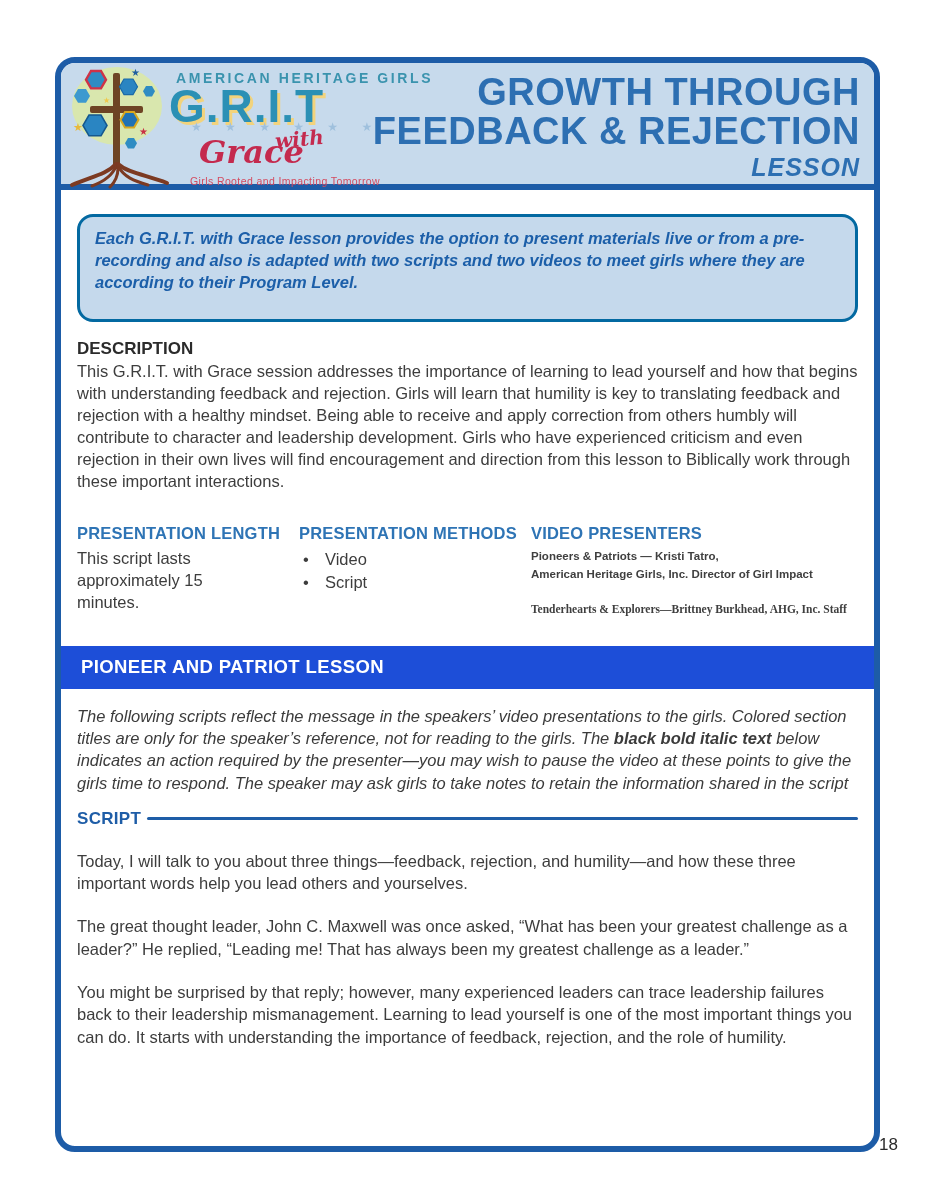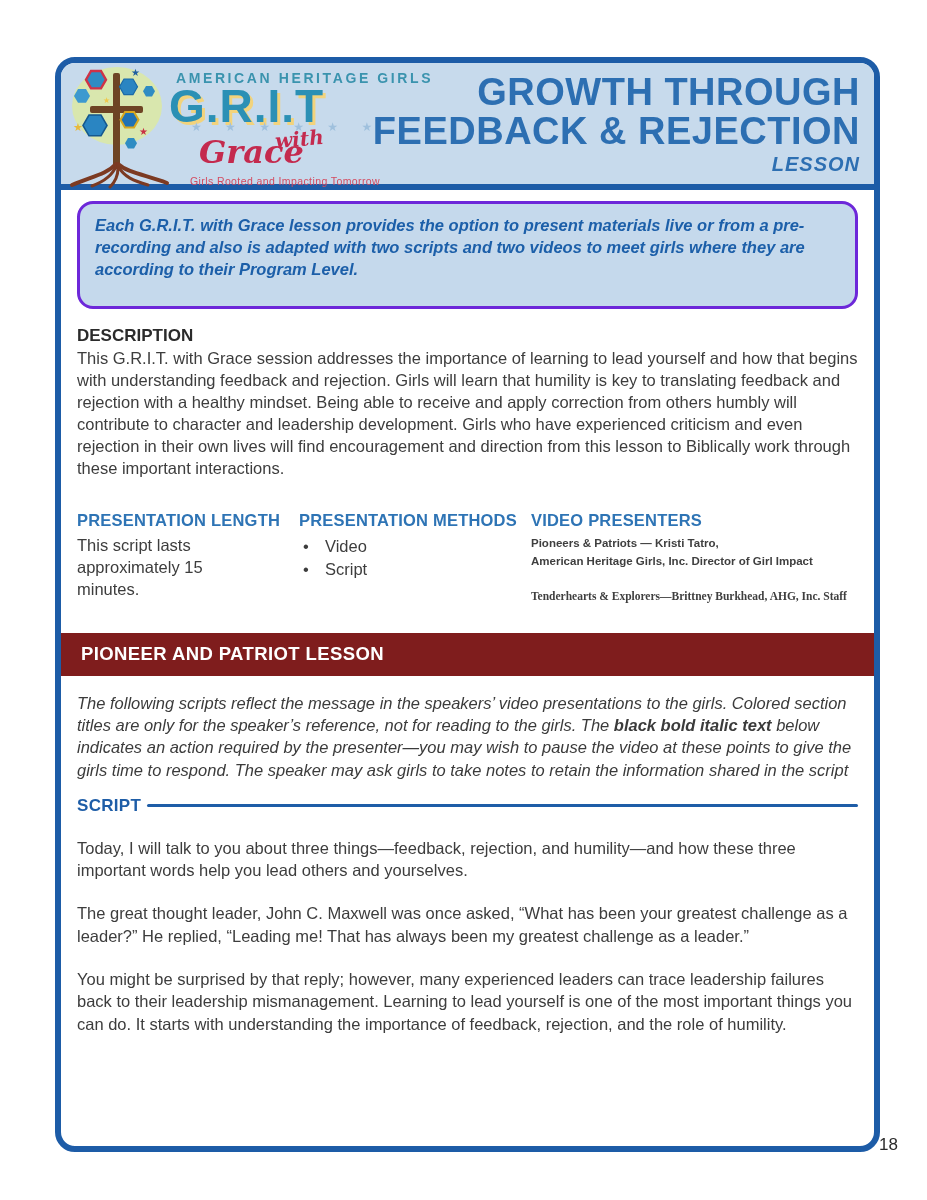--- a/index.html
+++ b/index.html
@@ -40,50 +40,50 @@
   }
   .logo-tagline {
     position:absolute; left:129px; top:112px; font-size:10.5px; color:#d44b60;
     letter-spacing:0.4px; white-space:nowrap;
   }
   .title-block { position:absolute; right:14px; top:10px; text-align:right; color:#2d6fb2; }
   .title-block .t1, .title-block .t2 {
     font-size:38px; font-weight:bold; line-height:1.02; letter-spacing:0.5px; white-space:nowrap;
   }
   .title-block .t3 {
-    font-size:20px; font-weight:bold; font-style:italic; letter-spacing:1px; margin-top:2px;
+    font-size:25px; font-weight:bold; font-style:italic; letter-spacing:1px; margin-top:2px;
   }
   
   .content { padding:0 16px; }
   .lesson-heading {
     margin-top:15px; text-align:center; font-size:21px; font-weight:bold;
     color:#1e5da7; letter-spacing:0.4px;
   }
   .callout {
-    margin-top:11px; border:3px solid #6d28d9; border-radius:16px;
+    margin-top:24px; border:3px solid #0369a1; border-radius:16px;
     background:#c5d9ec; padding:11px 15px 25px 15px;
   }
   .callout p {
     font-size:16.5px; font-weight:bold; font-style:italic; color:#1c5fa9; line-height:1.33;
   }
   .desc-heading { margin-top:17px; font-size:17px; font-weight:bold; color:#2b2b2b; }
   .desc { margin-top:2px; font-size:16.5px; color:#3d3d3d; line-height:1.33; }
   .cols { display:flex; margin-top:32px; }
   .col h4 { font-size:16.5px; font-weight:bold; color:#2e74b5; margin-bottom:5px; letter-spacing:0.2px; }
   .col1 { width:222px; }
   .col1 p { font-size:16.5px; color:#3d3d3d; line-height:1.33; max-width:175px; }
   .col2 { width:232px; }
   .col2 ul { list-style:none; }
   .col2 li { position:relative; padding-left:26px; font-size:16.5px; color:#3d3d3d; line-height:1.35; }
   .col2 li::before { content:"•"; position:absolute; left:4px; color:#3d3d3d; }
   .col3 { flex:1; }
   .col3 .small { font-size:11.5px; font-weight:bold; color:#3f3f3f; line-height:1.55; }
   .col3 .second { margin-top:17px;font-family:Liberation Serif, serif; }
   .bar {
-    margin:27px -16px 4px -16px; background:#7f1d1d; color:#ffffff; font-weight:bold;
+    margin:27px -16px 4px -16px; background:#1d4ed8; color:#ffffff; font-weight:bold;
     font-size:18.5px; letter-spacing:0.4px; padding:10px 0 11px 20px;
   }
   .intro { margin-top:16px; font-size:16.5px; font-style:italic; color:#3b3b3b; line-height:1.35; }
   .intro strong { font-weight:bold; }
   .script-row { display:flex; align-items:center; margin-top:15px; }
   .script-label { font-size:17px; font-weight:bold; color:#1e5da7; letter-spacing:0.3px; }
   .script-rule { flex:1; height:3px; background:#1e5da7; margin-left:6px; border-radius:2px; }
   .leading { margin-top:27px; font-size:16px; font-weight:bold; color:#2e74b5; letter-spacing:0.2px; }
   .body-p { margin-top:21px; font-size:16.5px; color:#3d3d3d; line-height:1.35; }
   .pageno { position:absolute; right:29px; bottom:45px; font-size:17px; color:#2b2b2b; }

